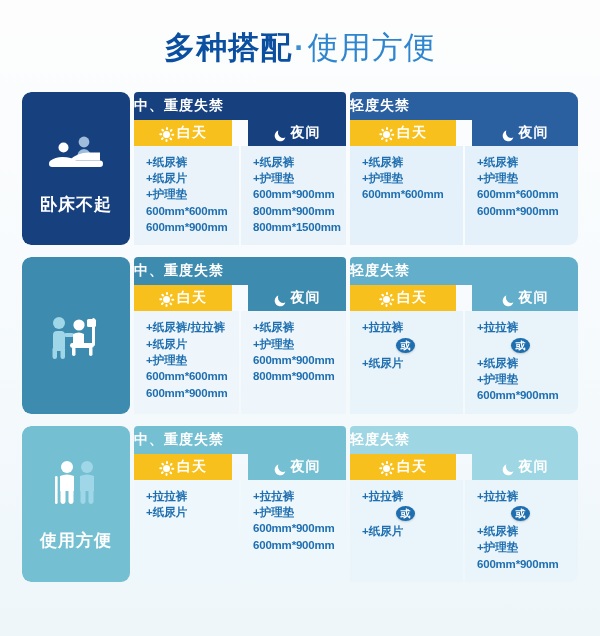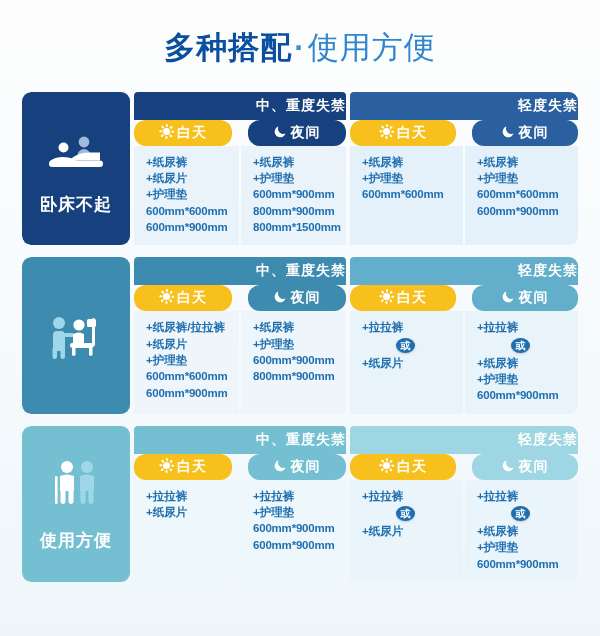--- a/index.html
+++ b/index.html
@@ -61,31 +61,30 @@
     margin-top:23px;white-space:nowrap;
   }
 
   .groups{flex:1 1 auto;display:flex;margin-left:4px;}
   .group{display:flex;flex-direction:column;}
   .group.g1{flex:0 0 212px;}
   .group.g2{flex:1 1 auto;margin-left:4px;}
 
   .group-head{
     color:#ffffff;font-size:14px;font-weight:bold;letter-spacing:1px;
-    text-align:right;padding:5px 0 5px 0;
+    text-align:left;padding:5px 0 5px 0;
     border-radius:4px 4px 0 0;
   }
   .subheads{display:flex;}
   .subhead{
     flex:1 1 50%;
     color:#ffffff;font-size:14px;font-weight:bold;
-    display:flex;align-items:flex-start;justify-content:center;gap:3px;
+    display:flex;align-items:flex-end;justify-content:center;gap:3px;
     padding:4px 0 4px 0;
     letter-spacing:1px;
-    border-radius:12px;
   }
   .subhead.day{background:#f7c01c;}
   .subhead + .subhead{margin-left:16px;}
 
   .bodies{display:flex;flex:1 1 auto;}
   .cell{
     flex:1 1 50%;
     padding:8px 0 10px 12px;
     box-sizing:border-box;
     font-size:11.5px;line-height:1.42;

